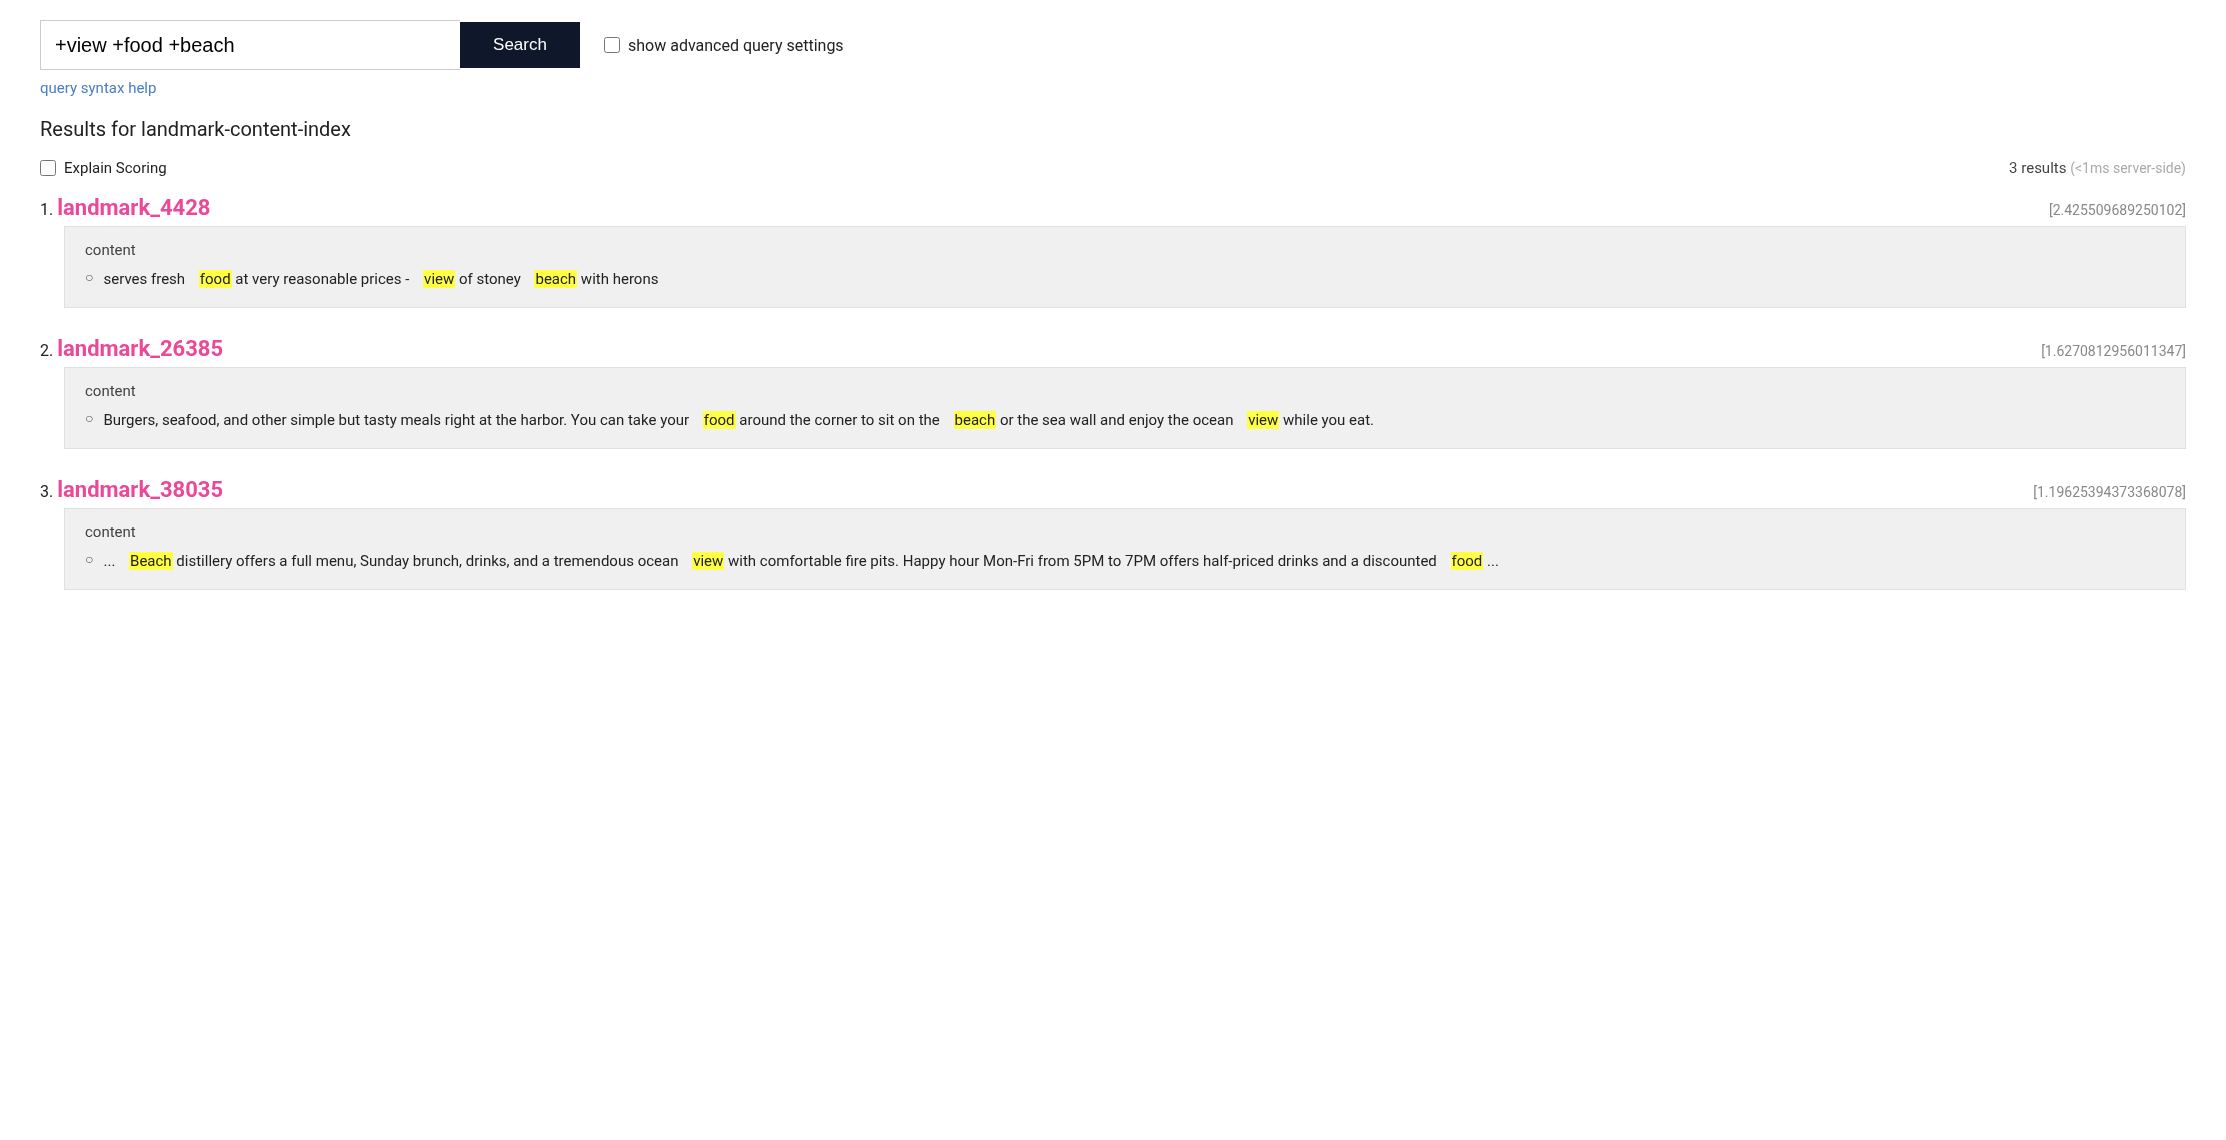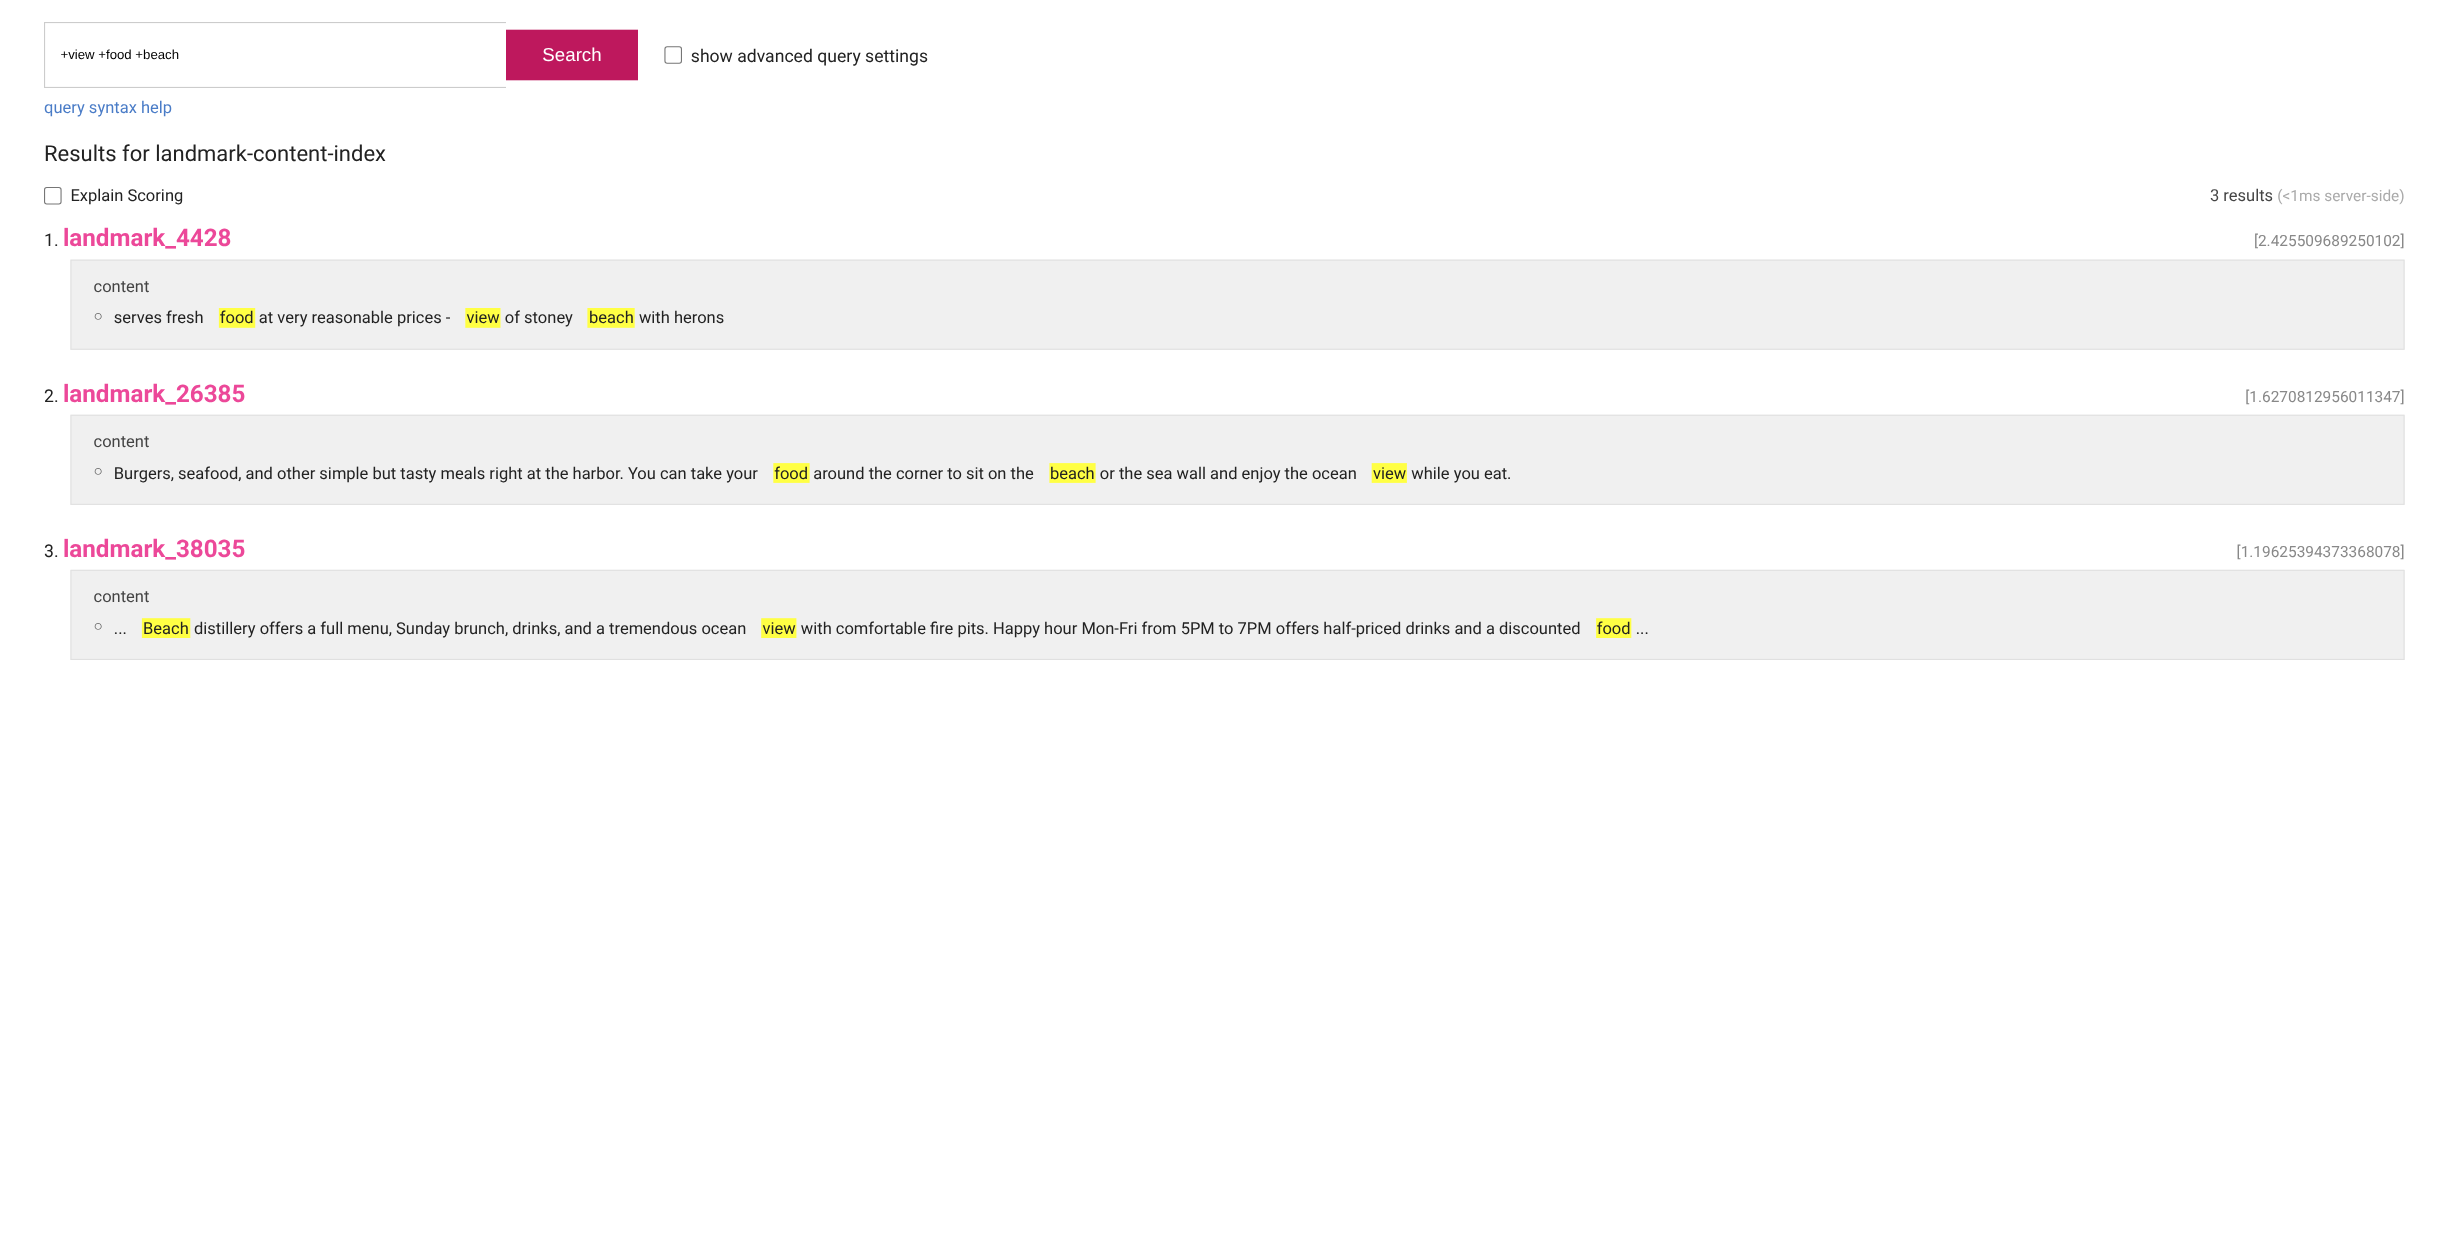--- a/index.html
+++ b/index.html
@@ -13,27 +13,27 @@
     .search-row {
       display: flex;
       align-items: center;
       gap: 0;
       margin-bottom: 8px;
     }
     .search-input {
       border: 1px solid #ccc;
       border-right: none;
       padding: 10px 14px;
-      font-size: 12px;
+      font-size: 20px;
       width: 420px;
       outline: none;
-      height: 60px;
+      height: 50px;
     }
     .search-button {
-      background: #be185d;
+      background: #0f172a;
       color: #fff;
       border: none;
       padding: 10px 28px;
       font-size: 17px;
       cursor: pointer;
       height: 46px;
       min-width: 120px;
     }
     .advanced-checkbox-row {
       display: flex;

